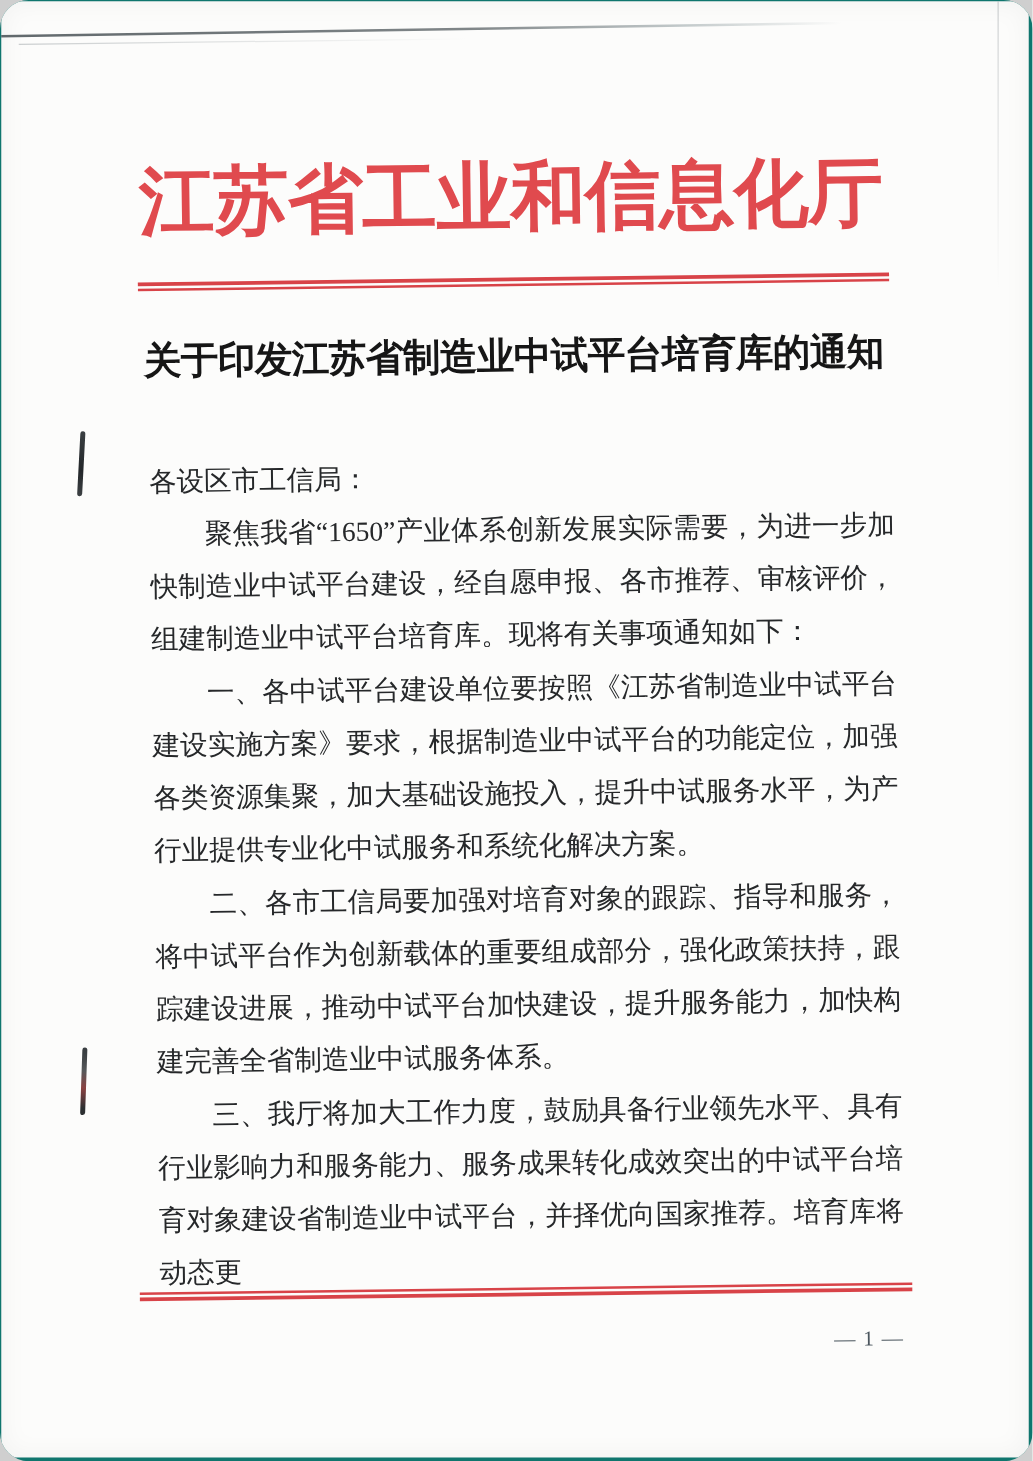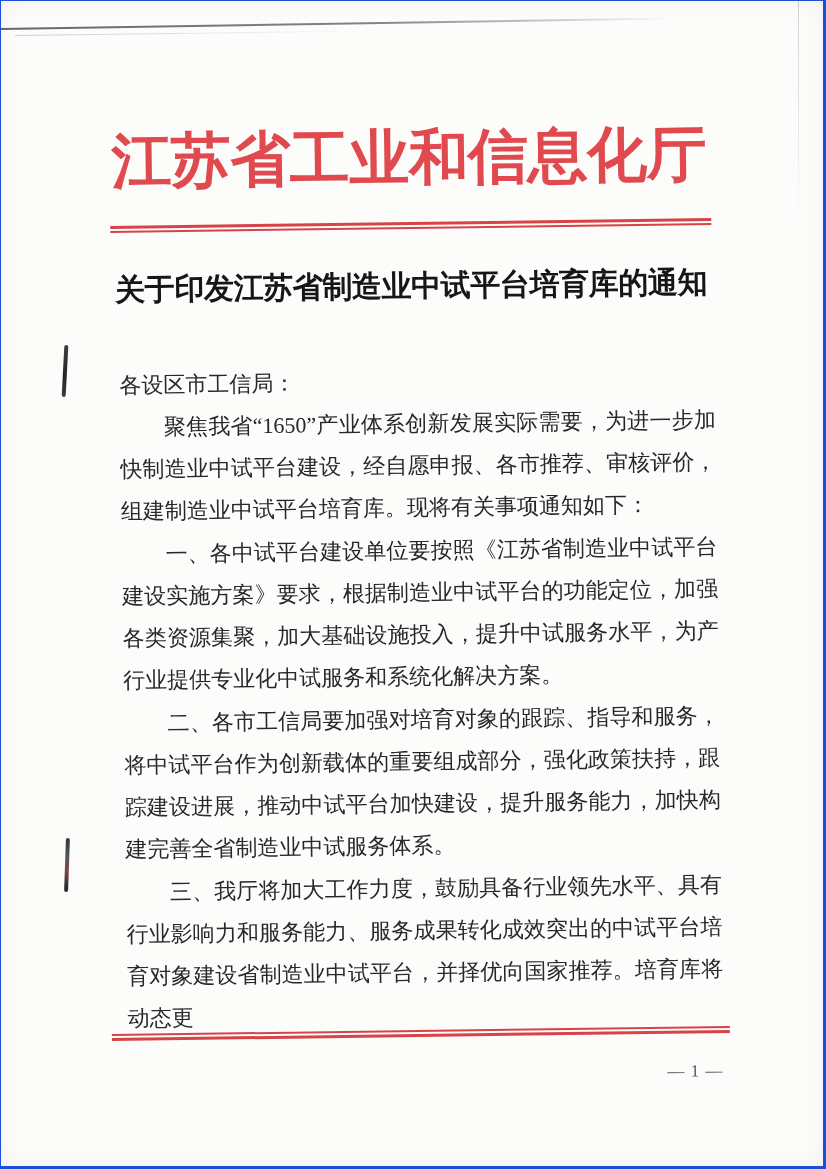--- a/index.html
+++ b/index.html
@@ -3,22 +3,23 @@
 <meta charset="utf-8">
 <style>
   html,body{margin:0;padding:0;}
   body{
     font-family:"Liberation Serif","DejaVu Serif",serif;
     background:#cfcfcf;
   }
   .screen{
     position:relative;
     width:826px;height:1169px;
-    background:#1d4ed8;
+    background:#0f766e;
     overflow:hidden;
+    border-radius:23px;
   }
   .page{
     position:absolute;
     left:1px;top:1px;right:3px;bottom:3px;
     background:#fcfcfb;
     box-shadow:inset 0 0 22px rgba(0,0,0,0.05);
     overflow:hidden;
   }
   
   .scan-line-top{

